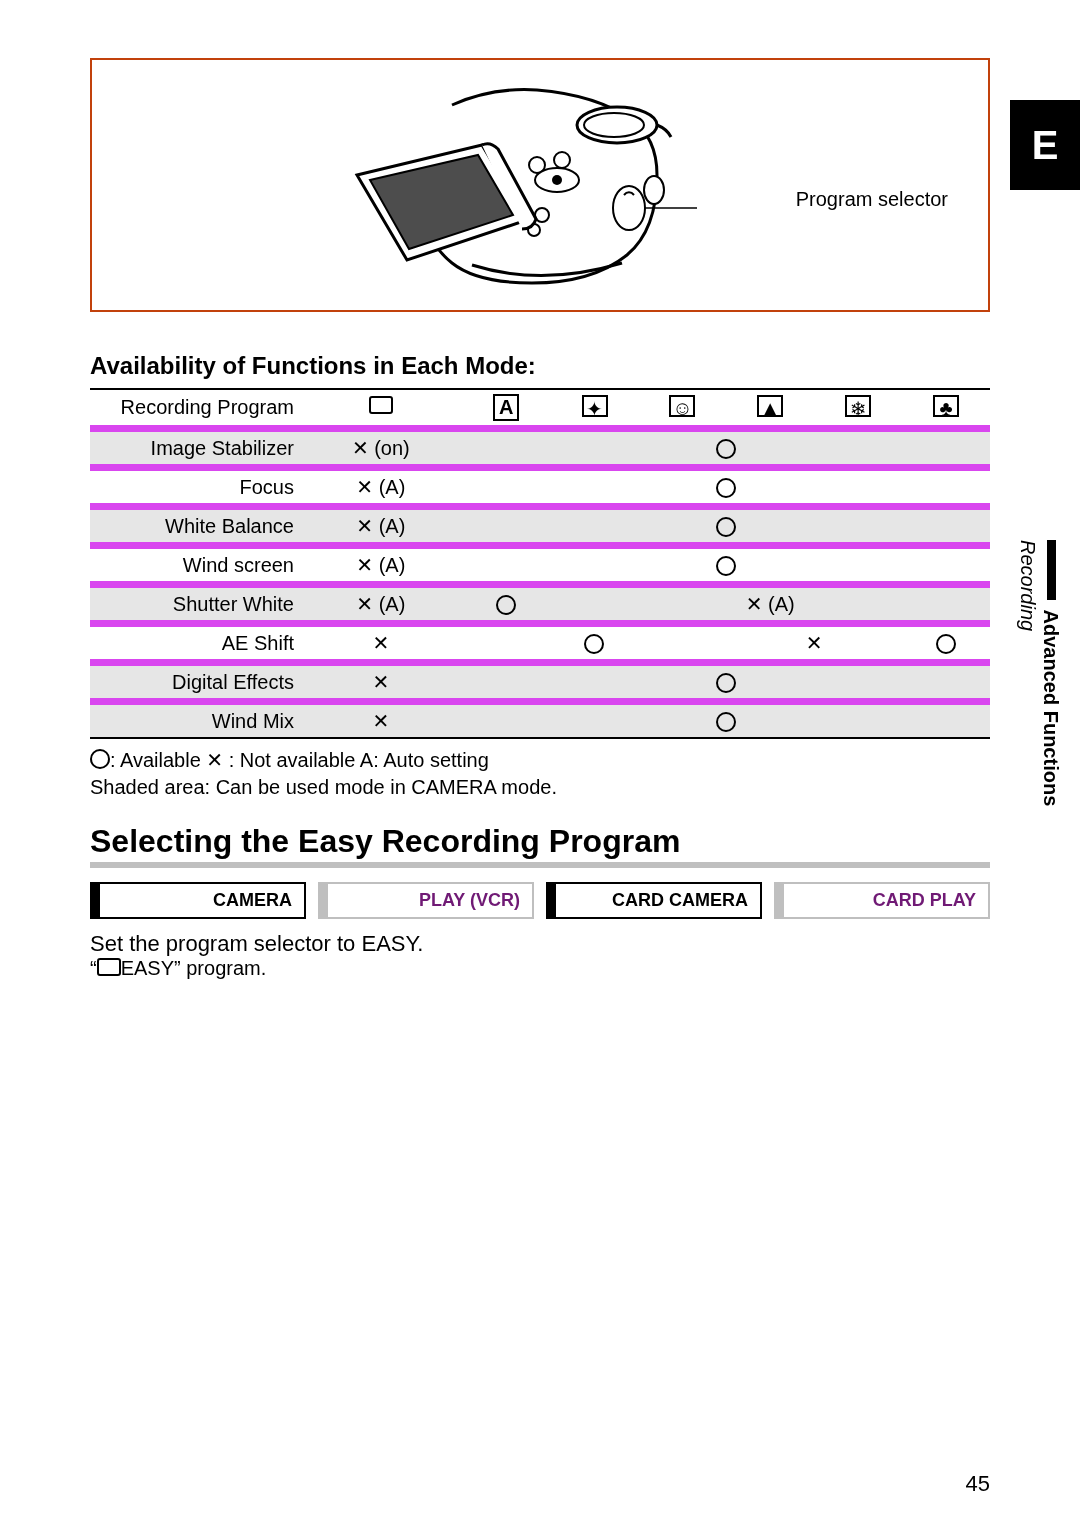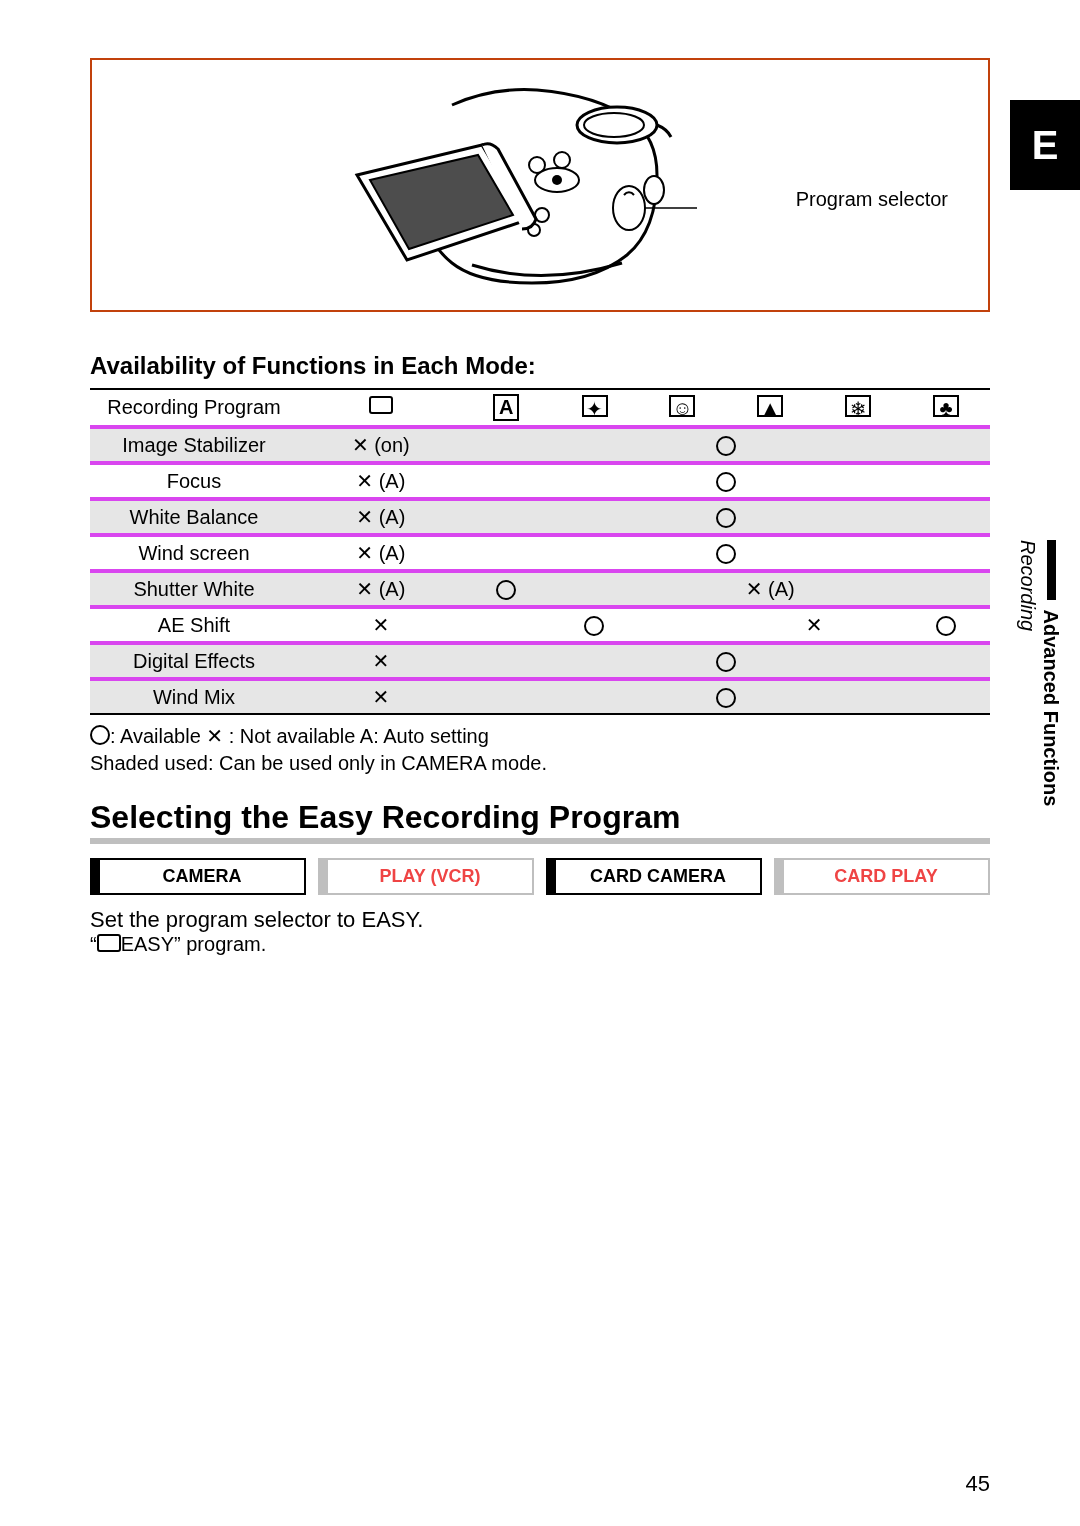--- a/index.html
+++ b/index.html
@@ -10,35 +10,35 @@
         font-size:40px;font-weight:bold;display:flex;align-items:center;justify-content:center}
   
   .illus{border:2px solid #c2410c;padding:20px 180px 20px 230px;height:210px;position:relative;margin-bottom:40px}
   .illus svg{display:block}
   .illus .ps-label{position:absolute;right:40px;top:128px;font-size:20px}
   
   .h1{font-size:24px;font-weight:bold;margin:0 0 8px 0}
   .sect{font-size:32px;font-weight:bold;border-bottom:6px solid #bfbfbf;padding-bottom:2px;margin:22px 0 14px 0}
   
   table.fn{width:100%;border-collapse:collapse;font-size:20px}
-  table.fn td,table.fn th{border-top:4px solid #d946ef;border-bottom:1px solid #000;padding:4px 6px;text-align:center;font-weight:normal}
+  table.fn td,table.fn th{border-top:7px solid #d946ef;border-bottom:1px solid #000;padding:4px 6px;text-align:center;font-weight:normal}
   table.fn tr:first-child th{border-top:2px solid #000;border-bottom:2px solid #000}
   table.fn tr:last-child td{border-bottom:2px solid #000}
-  table.fn .lbl{text-align:center;width:200px;padding-left:4px}
+  table.fn .lbl{text-align:right;width:200px;padding-left:4px}
   table.fn .shade{background:#e6e6e6}
   .circ{display:inline-block;width:16px;height:16px;border:2px solid #000;border-radius:50%;vertical-align:middle}
   .legend{font-size:20px;margin-top:8px;line-height:1.35}
   
   .modes{display:flex;gap:12px;margin:0 0 12px 0}
   .mode{flex:1;display:flex;border:2px solid #000}
   .mode .bar{width:8px;background:#000}
   .mode.dim .bar{background:#bfbfbf}
   .mode.dim{border-color:#bfbfbf}
-  .mode .txt{flex:1;text-align:center;font-weight:bold;padding:6px 12px;font-size:18px}
-  .mode.dim .txt{color:#ef4444}
+  .mode .txt{flex:1;text-align:right;font-weight:bold;padding:6px 12px;font-size:18px}
+  .mode.dim .txt{color:#701a75}
   
   .inst{font-size:22px;font-weight:normal;margin:8px 0 0 0}
   .sub{font-size:20px}
   .sub .rect{display:inline-block;width:20px;height:14px;border:2px solid #000;border-radius:3px;vertical-align:-1px}
   .easy-diagram{position:absolute;right:120px;top:790px}
   
   .side{position:absolute;right:18px;top:540px;writing-mode:vertical-rl;transform:rotate(0deg);font-size:20px}
   .side .bold{font-weight:bold}
   .side .ital{font-style:italic}
   .side .block{display:inline-block;background:#000;color:#000;width:9px;height:60px;margin-bottom:4px}
@@ -142,21 +142,21 @@
       <tr class="shade">
         <td class="lbl">Wind Mix</td>
         <td>✕</td>
         <td colspan="6"><span class="circ"></span></td>
       </tr>
     </tbody>
       </table>
 
     <div class="legend">
       <span class="circ" style="vertical-align:-2px"></span><span>: Available    ✕ : Not available    A: Auto setting</span><br>
-      <span>Shaded used: Can be used only in CAMERA mode.</span>
+      <span>Shaded area: Can be used mode in CAMERA mode.</span>
     </div>
 
     <div class="sect">Selecting the Easy Recording Program</div>
 
     <div class="modes">
       <div class="mode">
           <div class="bar"></div>
           <div class="txt">CAMERA</div>
         </div>
       <div class="mode dim">

